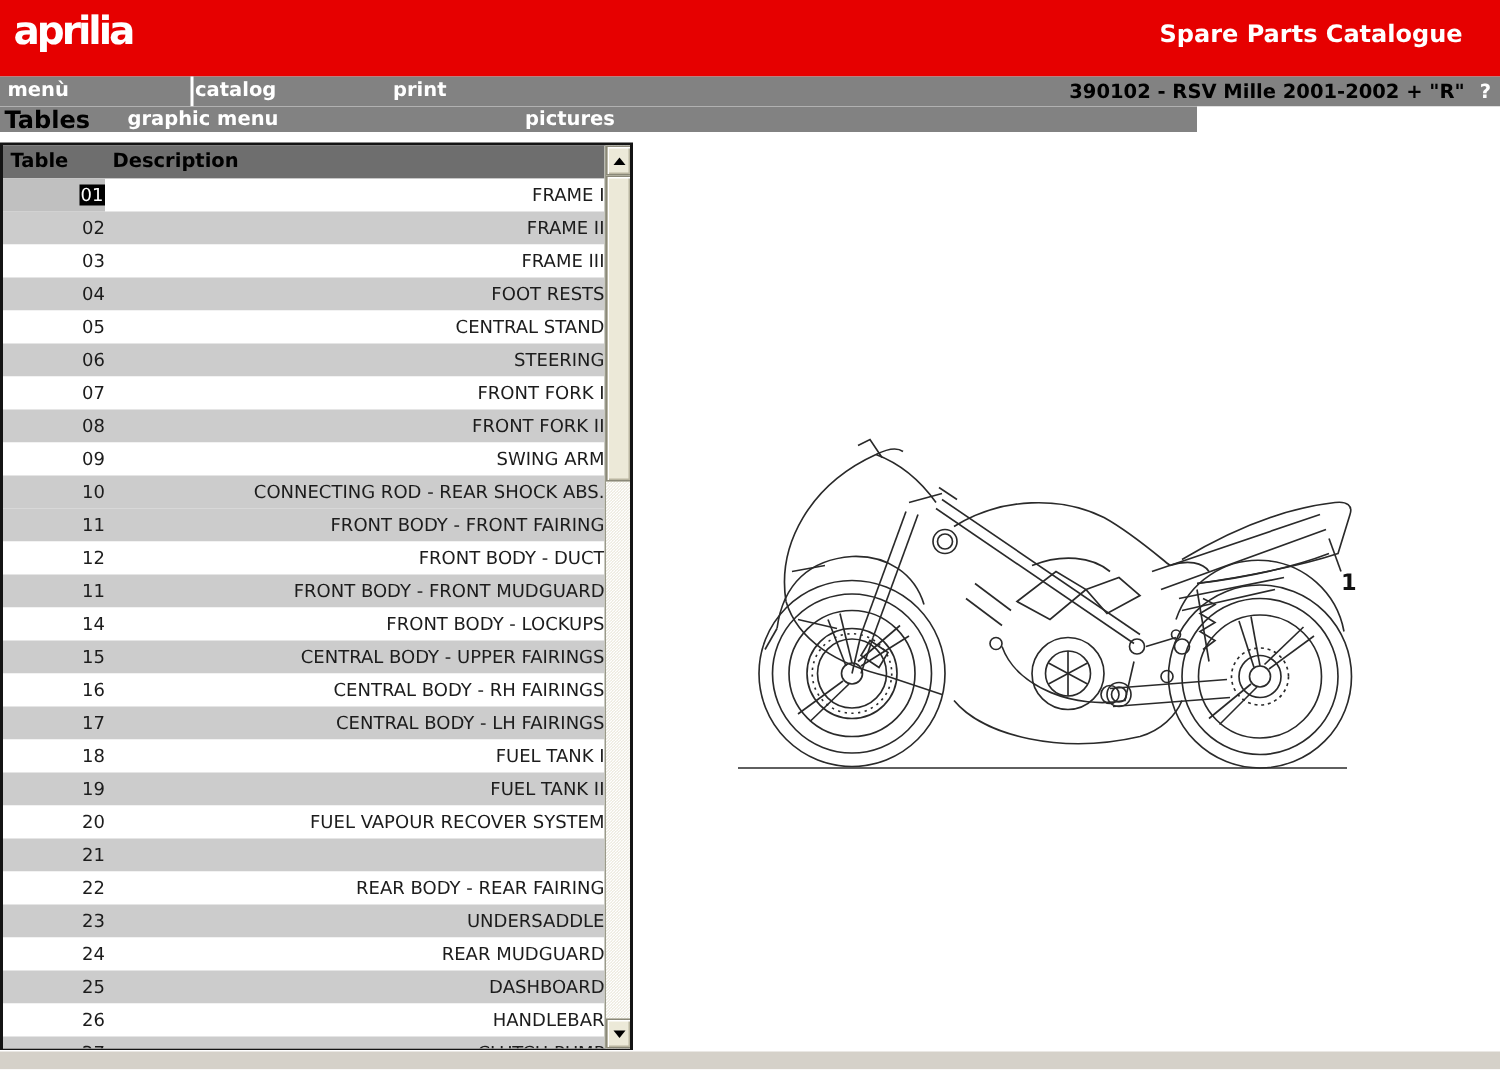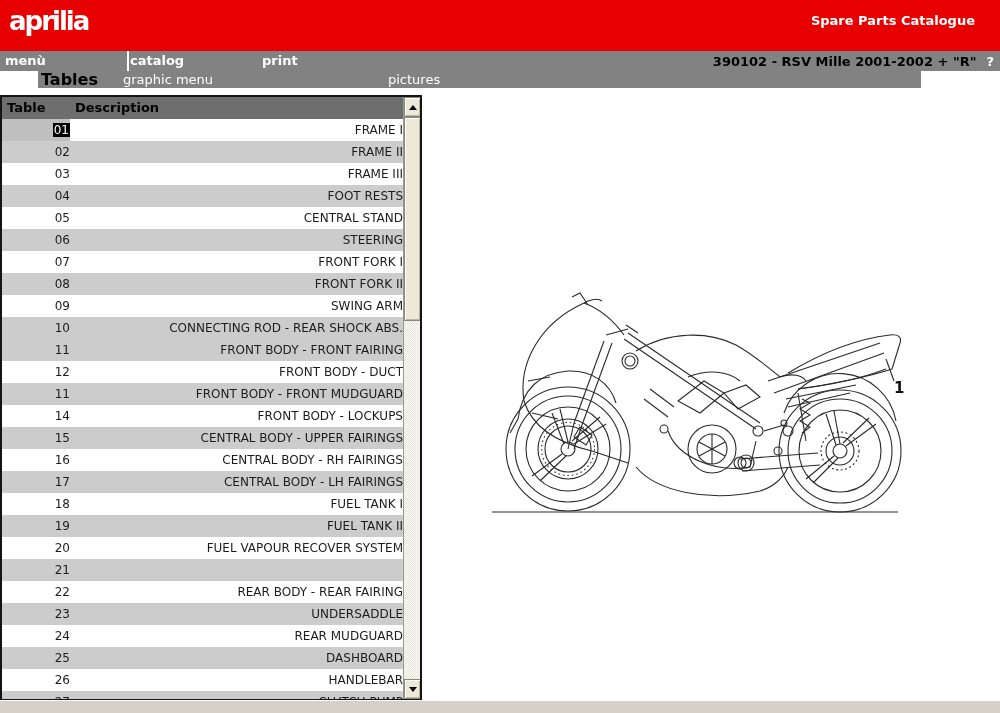--- a/index.html
+++ b/index.html
@@ -7,39 +7,39 @@
     --stripe-gray:#cccccc; --scroll-face:#ece9d8; --strip-bg:#d5d1c9;
   }
   *{margin:0;padding:0;box-sizing:border-box;}
   html,body{background:#fff;}
   body{font-family:"DejaVu Sans","Liberation Sans",sans-serif;}
   .page{position:relative;width:1000px;height:713px;overflow:hidden;background:#fff;}
 
   
   .banner{position:absolute;left:0;top:0;width:1000px;height:51px;background:var(--brand-red);}
   .logo{position:absolute;left:9px;top:6px;color:#fff;font-weight:bold;font-size:26px;letter-spacing:-2px;}
-  .app-title{position:absolute;right:25px;top:13px;color:#fff;font-weight:bold;font-size:13px;}
+  .app-title{position:absolute;right:25px;top:13px;color:#fff;font-weight:bold;font-size:16px;}
 
   
   .bar1{position:absolute;left:0;top:51px;width:1000px;height:20px;background:var(--bar-gray);}
   .bar1 .mi{position:absolute;top:0;height:20px;line-height:20px;color:#fff;font-weight:bold;font-size:13px;cursor:default;}
   .mi-menu{left:5px;}
   .mi-catalog{left:130px;}
   .mi-print{left:262px;}
   .bar1 .vgap{position:absolute;left:127px;top:0;width:2px;height:20px;background:#fff;}
   .bar1-right{position:absolute;right:6px;top:0;height:20px;display:flex;align-items:center;gap:10px;}
   .model{color:#000;font-weight:bold;font-size:13px;}
   .help{color:#fff;font-weight:bold;font-size:13px;cursor:default;}
 
   .hsep{position:absolute;left:0;top:71px;width:1000px;height:3px;background:#fff;}
 
   
-  .bar2{position:absolute;left:0;top:71px;width:883px;height:17px;background:var(--bar-gray);margin-left:38px;}
+  .bar2{position:absolute;left:0;top:71px;width:798px;height:17px;background:var(--bar-gray);}
   .tables-label{position:absolute;left:3px;top:-1px;height:19px;line-height:19px;color:#000;font-weight:bold;font-size:16px;}
-  .bar2 .mi{position:absolute;top:0;height:17px;line-height:17px;color:#fff;font-weight:normal;font-size:13px;cursor:default;}
+  .bar2 .mi{position:absolute;top:0;height:17px;line-height:17px;color:#fff;font-weight:bold;font-size:13px;cursor:default;}
   .mi-graphic{left:85px;}
   .mi-pictures{left:350px;}
 
   
   .listbox{position:absolute;left:0;top:95px;width:422px;height:606px;border:2px solid #141414;background:#fff;overflow:hidden;}
   .list-header{position:absolute;left:0;top:0;width:401px;height:22px;background:var(--header-gray);color:#000000;font-weight:bold;font-size:13px;line-height:22px;display:flex;}
   .list-header .col1{width:68px;padding-left:5px;}
   .list-header .col2{flex:1;padding-left:5px;}
   .rows{position:absolute;left:0;top:22px;width:401px;height:580px;overflow:hidden;text-align:right;}
   .trow{display:flex;height:22px;line-height:22px;font-size:12px;color:#1c1c1c;background:#fff;cursor:default;}

